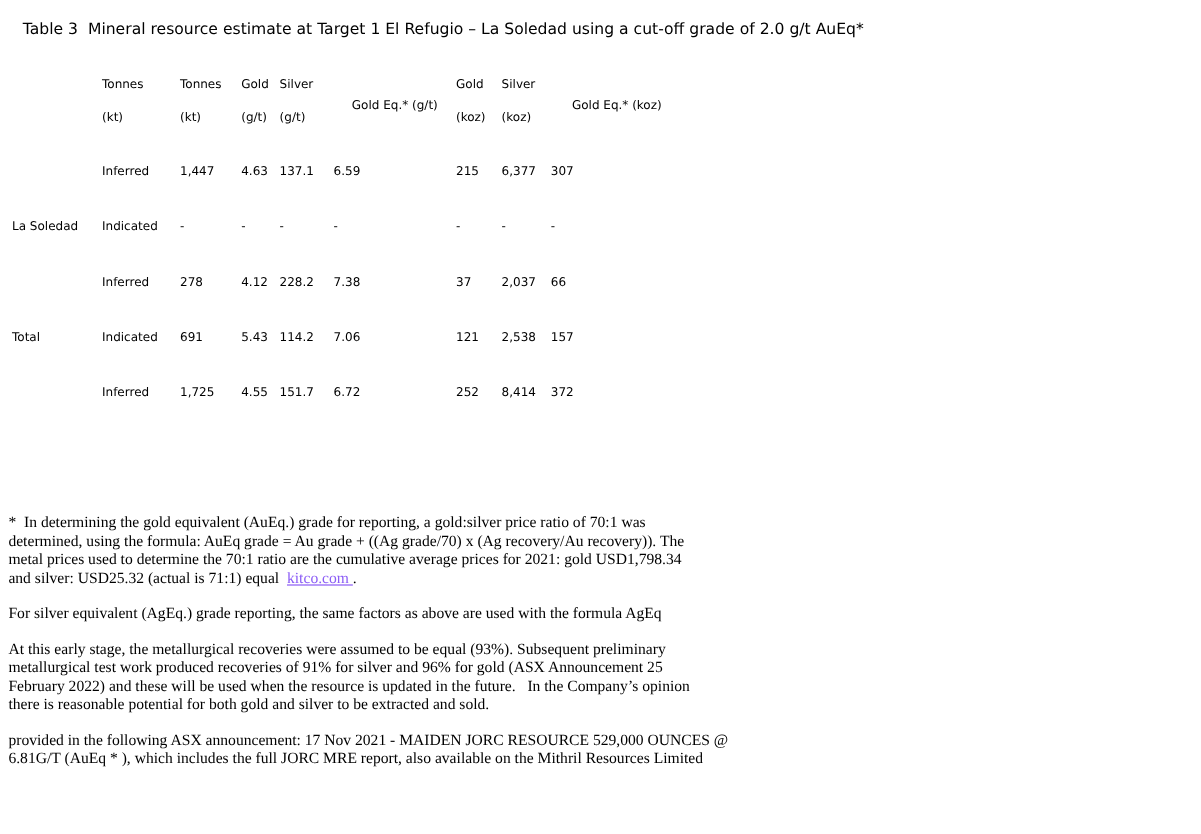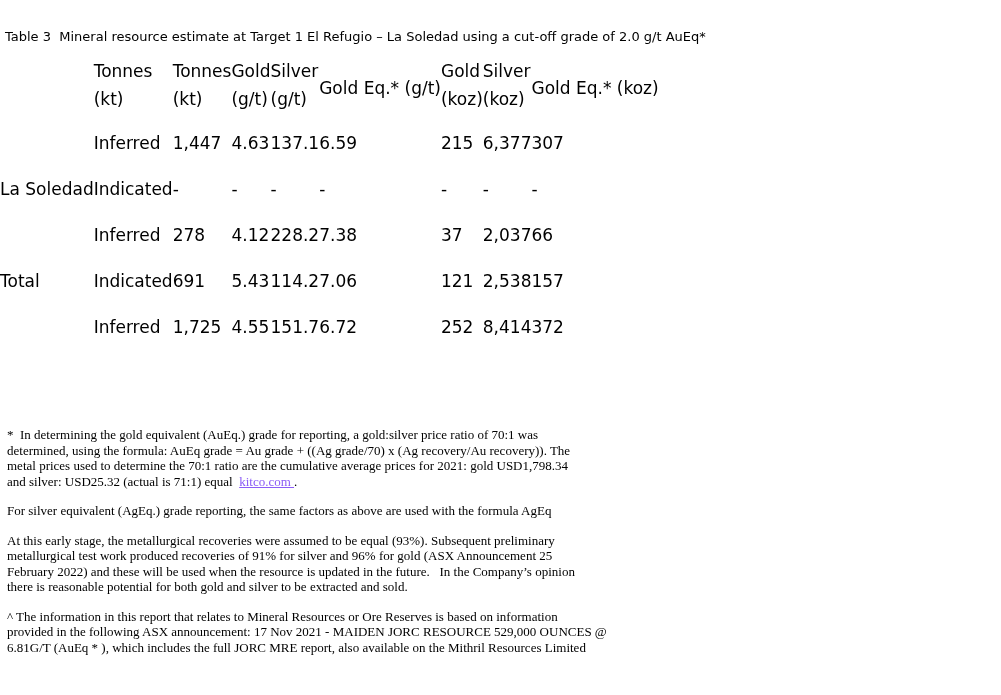--- a/index.html
+++ b/index.html
@@ -11,33 +11,32 @@
     position: relative;
     width: 1001px;
     height: 695px;
     overflow: hidden;
     font-family: "DejaVu Sans", "Liberation Sans", sans-serif;
     font-size: 13px;
     color: #000000;
   }
   .title {
     position: absolute;
-    left: 5px;
+    left: 19px;
     top: 17px;
     white-space: pre;
     line-height: 15.5px;
-    margin-top: 12px;
   }
   table.mre {
     position: absolute;
-    left: 0;
+    left: 10px;
     top: 57px;
     border-collapse: collapse;
     table-layout: fixed;
-    font-size: 17px;
+    font-size: 10px;
   }
   table.mre th, table.mre td {
     padding: 0;
     margin: 0;
     font-weight: normal;
     text-align: left;
     white-space: pre;
     overflow: visible;
   }
   table.mre thead th {
@@ -184,19 +183,18 @@
     </div>
 
     <div class="para">
       <div class="ln">At this early stage, the metallurgical recoveries were assumed to be equal (93%). Subsequent preliminary</div>
       <div class="ln">metallurgical test work produced recoveries of 91% for silver and 96% for gold (ASX Announcement 25</div>
       <div class="ln">February 2022) and these will be used when the resource is updated in the future.   In the Company’s opinion</div>
       <div class="ln">there is reasonable potential for both gold and silver to be extracted and sold.</div>
     </div>
 
     <div class="para">
-      <div class="ln">^ The information in this report that relates to Mineral Resources or Ore Reserves is based on information</div>
       <div class="ln">provided in the following ASX announcement: 17 Nov 2021 - MAIDEN JORC RESOURCE 529,000 OUNCES @</div>
       <div class="ln">6.81G/T (AuEq * ), which includes the full JORC MRE report, also available on the Mithril Resources Limited</div>
     </div>
 
   </div>
 </div>
 
 </body></html>

